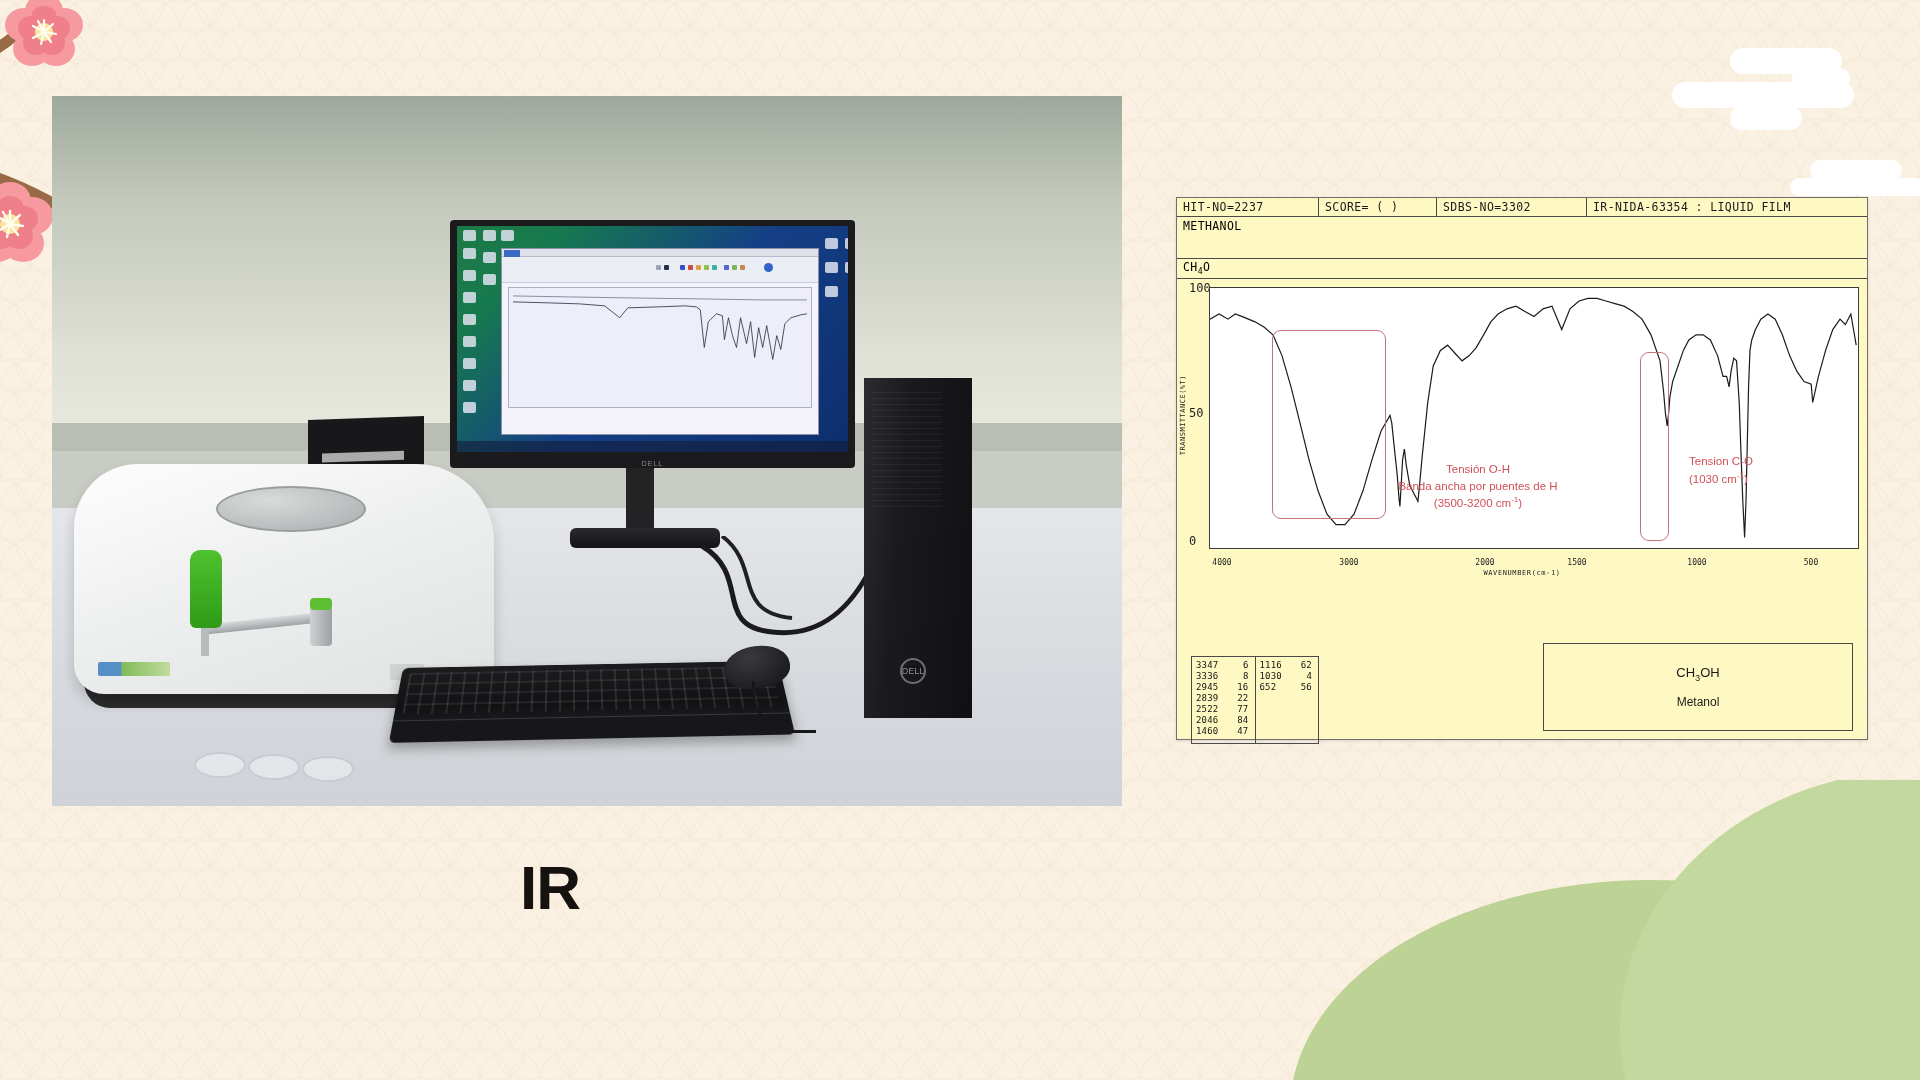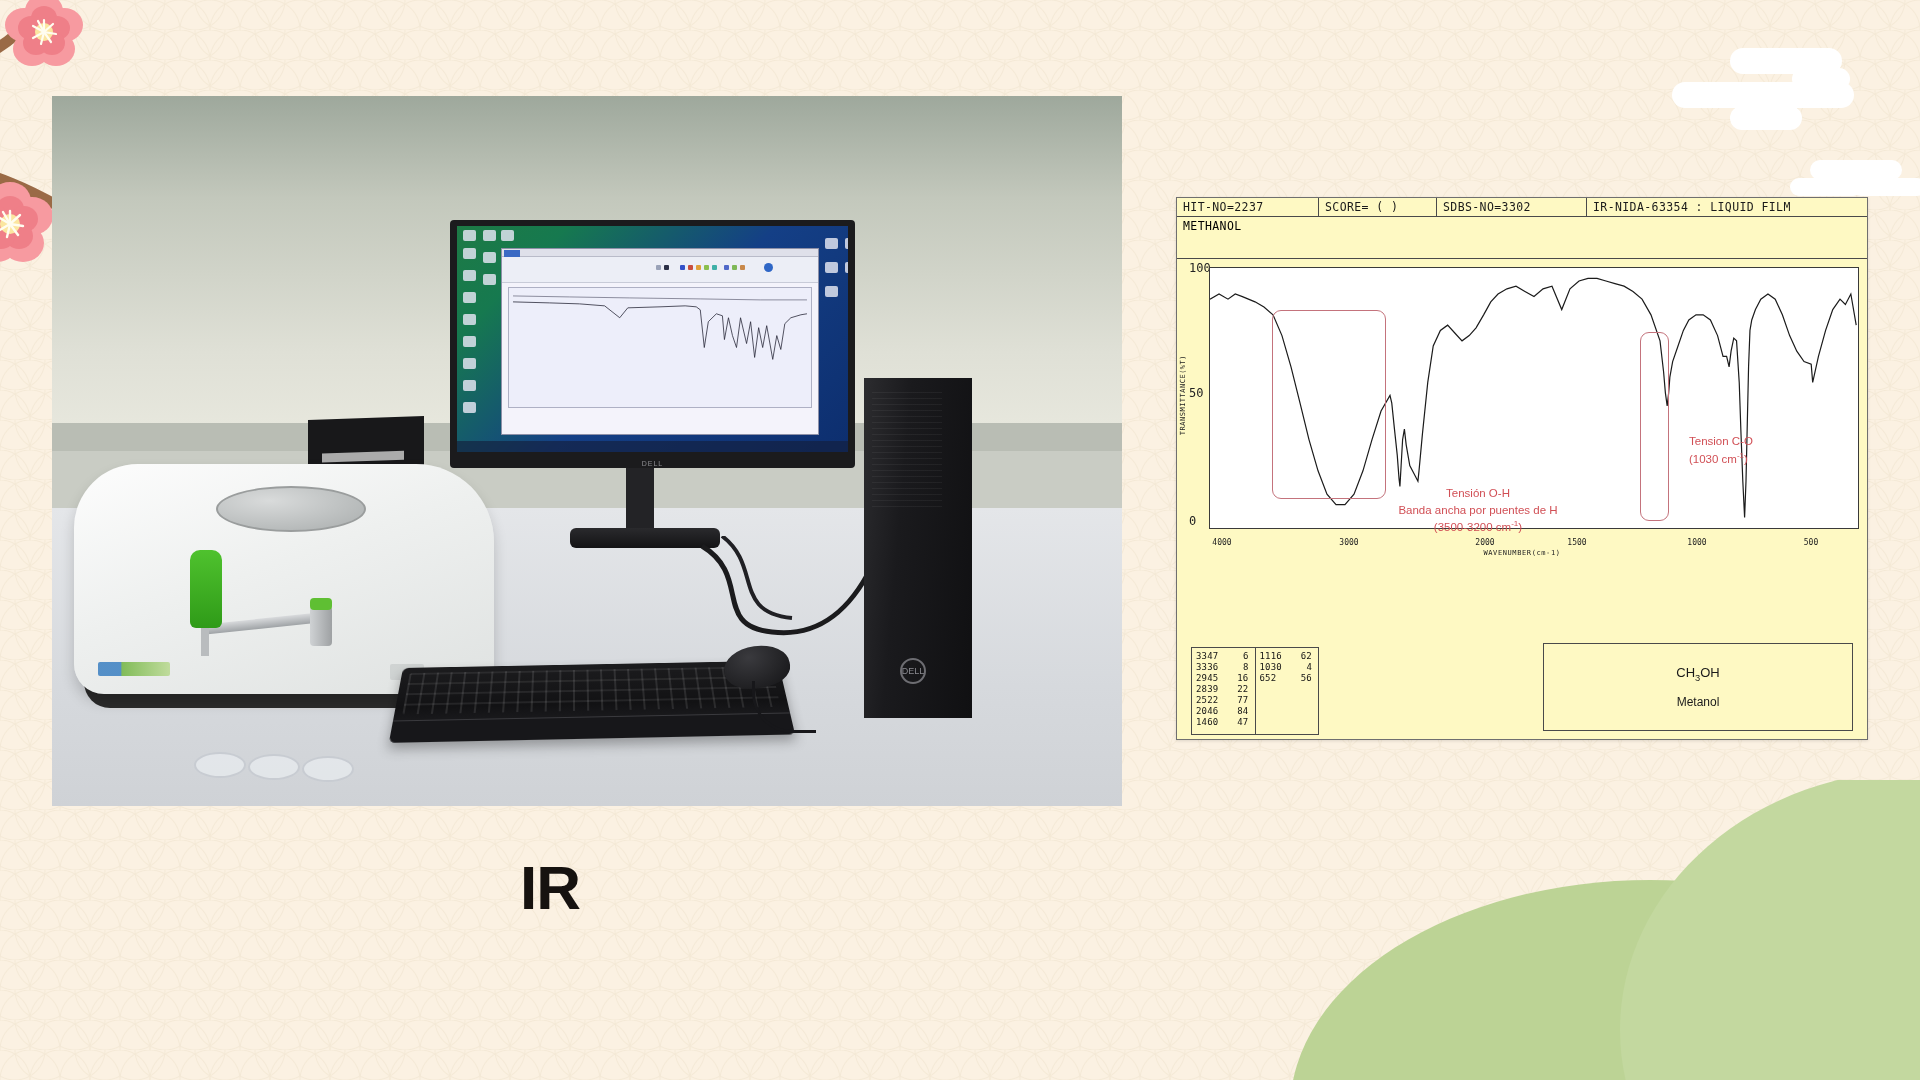--- a/index.html
+++ b/index.html
@@ -164,21 +164,21 @@
               border:1.2px solid #3a3a3a; background:#fff; overflow:hidden; }
   #x-axis-label { position:absolute; left:0; right:0; bottom:2px; text-align:center;
               font-size:7px; color:#222; letter-spacing:.6px; }
   .x-tick-label { position:absolute; bottom:12px; font-size:8px; color:#222; transform:translateX(-50%); }
 
   .ann-box { position:absolute; border:1.4px solid #c4737c; border-radius:9px; }
   .ann-text { position:absolute; color:#d14f55; font-family:"Liberation Sans", sans-serif;
               font-size:11.5px; line-height:1.45; text-align:center; }
 
   #bottom-row { position:absolute; left:0; right:0; bottom:4px; height:92px; }
-  #peak-table { position:absolute; left:14px; top:4px; width:128px; height:88px;
+  #peak-table { position:absolute; left:14px; top:13px; width:128px; height:88px;
               border:1.4px solid #4a4a4a; display:flex; }
   .peak-col { flex:1; padding:3px 2px 0 4px; }
   .peak-col:first-child { border-right:1.4px solid #4a4a4a; }
   .peak-line { display:flex; justify-content:space-between; font-size:9px; line-height:11px;
               color:#141414; padding-right:4px; letter-spacing:.2px; }
   #compound-box { position:absolute; left:366px; width:310px; top:0; height:88px;
               border:1.4px solid #4a4a4a; display:flex; flex-direction:column;
               align-items:center; justify-content:center; gap:12px;
               font-family:"Liberation Sans", sans-serif; }
   #compound-formula { font-size:13px; color:#1a1a1a; }
@@ -377,20 +377,21 @@
 
 <div id="spectrum-card">
 
   <div class="hdr-row">
     <div class="hdr-cell" style="width:142px;">HIT-NO=2237</div>
     <div class="hdr-cell" style="width:118px;">SCORE=  (  )</div>
     <div class="hdr-cell" style="width:150px;">SDBS-NO=3302</div>
     <div class="hdr-cell" style="flex:1;">IR-NIDA-63354 : LIQUID FILM</div>
   </div>
   <div id="hdr-name-row">METHANOL</div>
+  <div id="hdr-formula-row">CH<sub>4</sub>O</div>
 
   <div id="plot-wrap">
     <div id="y-axis-title">TRANSMITTANCE(%T)</div>
     <div class="y-tick-label" style="top:2px;">100</div>
     <div class="y-tick-label" style="top:127px;">50</div>
     <div class="y-tick-label" style="top:255px;">0</div>
 
     <div id="plot-frame">
       <svg id="spectrum-svg" viewBox="0 0 652 262" preserveAspectRatio="none" style="width:100%; height:100%;">
         <polyline id="spectrum-path" fill="none" stroke="#1b1b1b" stroke-width="1.2" vector-effect="non-scaling-stroke" points="0.0,31.4 9.1,26.2 18.1,31.4 25.4,26.2 32.6,28.8 45.3,34.1 54.3,39.3 63.4,47.2 72.4,68.1 81.5,99.6 90.6,136.2 99.6,172.9 108.7,204.4 117.7,227.9 126.8,238.4 135.8,238.4 144.9,227.9 153.9,204.4 163.0,172.9 172.1,144.1 181.1,128.4 182.9,136.2 185.6,162.4 188.4,188.6 190.2,212.2 191.1,220.1 192.3,199.1 193.8,172.9 195.6,162.4 197.4,178.2 201.0,199.1 206.5,209.6 209.2,214.8 210.3,204.4 213.7,167.7 219.1,115.3 224.6,78.6 231.8,62.9 239.1,57.6 246.3,65.5 253.6,73.4 260.8,68.1 267.7,60.3 275.3,47.2 282.5,34.1 289.8,26.2 298.8,21.0 307.9,18.3 316.9,23.6 326.0,28.8 335.1,21.0 344.1,18.3 353.9,41.9 362.2,21.0 371.3,13.1 380.3,10.5 389.4,10.5 398.4,13.1 407.5,15.7 416.6,18.3 425.6,23.6 434.7,31.4 443.7,47.2 452.8,73.4 456.4,104.8 458.2,125.8 460.0,138.9 461.5,125.8 462.7,110.0 465.5,94.3 470.9,78.6 476.3,62.9 481.8,52.4 489.0,47.2 496.2,47.2 503.5,52.4 510.7,68.1 516.2,89.1 519.8,89.1 522.3,99.6 524.3,83.8 527.0,70.7 529.8,73.4 532.5,115.3 534.3,167.7 536.1,214.8 537.9,251.5 539.3,214.8 540.6,157.2 541.9,99.6 543.3,62.9 545.1,52.4 548.8,41.9 554.2,31.4 561.4,26.2 568.7,31.4 575.9,47.2 583.2,68.1 590.4,83.8 597.7,94.3 604.9,96.9 606.4,115.3 612.2,89.1 619.4,62.9 626.6,41.9 633.9,31.4 639.3,36.7 644.8,26.2 650.2,57.6"></polyline>
@@ -401,21 +402,21 @@
     </div>
 
     <div class="x-tick-label" style="left:45px;">4000</div>
     <div class="x-tick-label" style="left:172px;">3000</div>
     <div class="x-tick-label" style="left:308px;">2000</div>
     <div class="x-tick-label" style="left:400px;">1500</div>
     <div class="x-tick-label" style="left:520px;">1000</div>
     <div class="x-tick-label" style="left:634px;">500</div>
     <div id="x-axis-label">WAVENUMBER(cm-1)</div>
 
-    <div class="ann-text" style="left:196px; top:182px; width:210px;margin-top:44px;">
+    <div class="ann-text" style="left:196px; top:182px; width:210px;">
       <div>Tensión O-H</div>
       <div>Banda ancha por puentes de H</div>
       <div>(3500-3200 cm<sup>-1</sup>)</div>
     </div>
     <div class="ann-text" style="left:512px; top:174px; width:140px; text-align:left;">
       <div>Tension C-O</div>
       <div>(1030 cm<sup>-1</sup>)</div>
     </div>
   </div>
 

